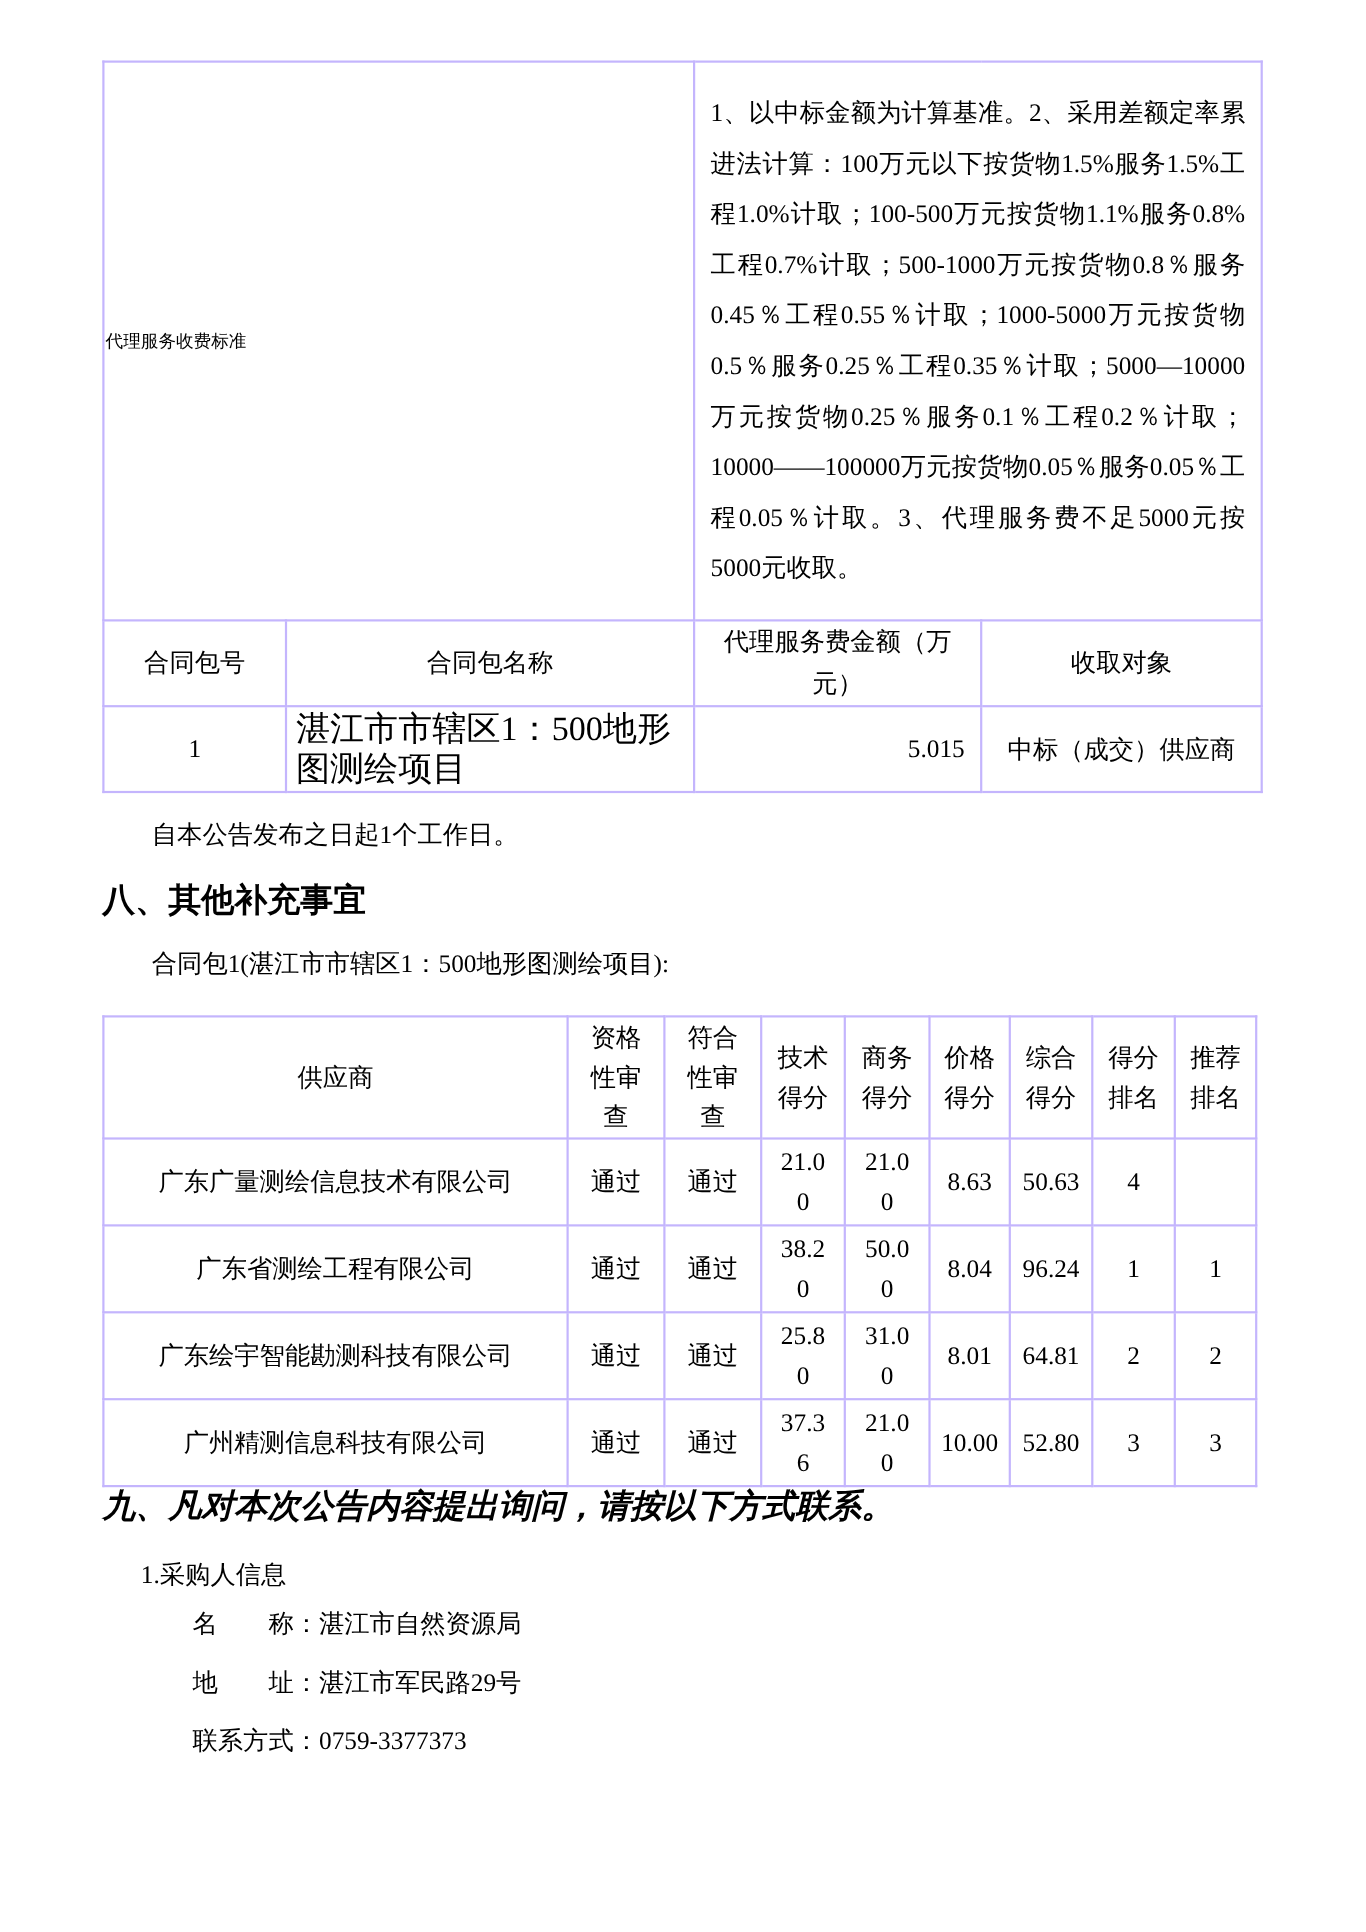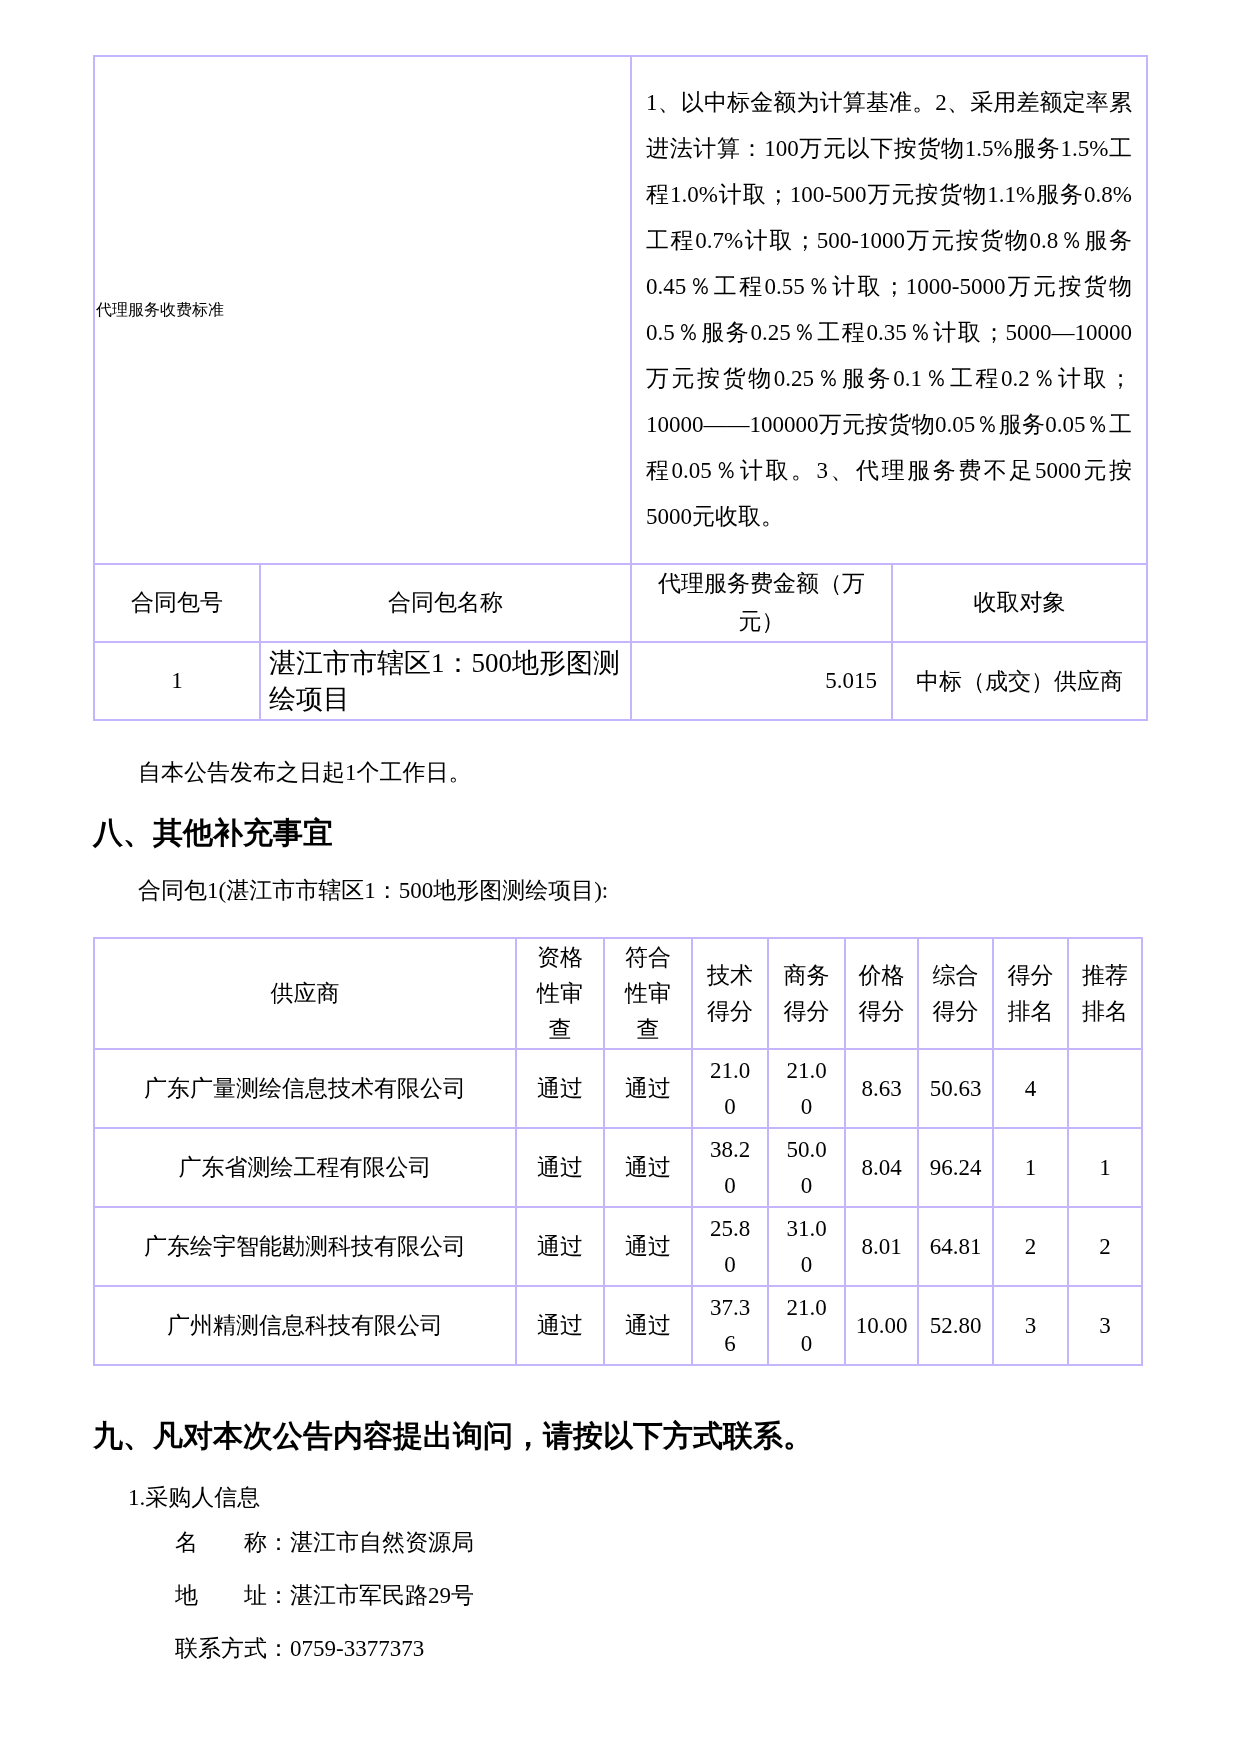--- a/index.html
+++ b/index.html
@@ -22,35 +22,35 @@
   .fee-text-cell{
     vertical-align:middle;padding:6px 14px;font-size:23px;
     line-height:46px;text-align:justify;text-justify:inter-ideograph;
   }
   .pkg-header-cell{
     text-align:center;vertical-align:middle;font-size:23px;line-height:38px;
   }
   .pkg-amount-header{padding:0 20px;}
   .pkg-no-cell{text-align:center;vertical-align:middle;font-size:23px;}
   .pkg-name-cell{
-    text-align:left;vertical-align:middle;font-size:27px;line-height:36px;padding:2px 8px;
+    text-align:left;vertical-align:middle;font-size:31px;line-height:36px;padding:2px 8px;
   }
   .pkg-amount-cell{text-align:right;vertical-align:middle;font-size:23px;padding-right:14px;}
   .pkg-target-cell{text-align:center;vertical-align:middle;font-size:23px;}
 
   
   .sec-heading{
     font-family:"Liberation Sans","DejaVu Sans",sans-serif;
     font-weight:bold;font-size:30px;line-height:36px;margin:0;
   }
   .h-s7{margin-top:48px;}
   .h-s8{margin-top:26px;}
-  .h-s9{margin-top:52px;}
+  .h-s9{font-style:italic;}
   .body-line{font-size:23px;line-height:32px;margin:0;}
-  .indent-45{padding-left:45px;margin-top:36px;}
+  .indent-45{padding-left:45px;margin-top:22px;}
   .indent-45b{padding-left:45px;margin-top:24px;}
   .indent-35{padding-left:35px;margin-top:28px;}
   .contact-line{padding-left:82px;margin-top:14px;font-size:23px;line-height:30px;}
 
   
   .score-table{width:1048px;margin-top:30px;}
   .score-table td{font-size:23px;text-align:center;vertical-align:middle;}
   .score-head{line-height:36px;height:109px;padding:0 10px;}
   .score-head-wide{padding:0;}
   .score-row td{height:75px;line-height:36px;}

